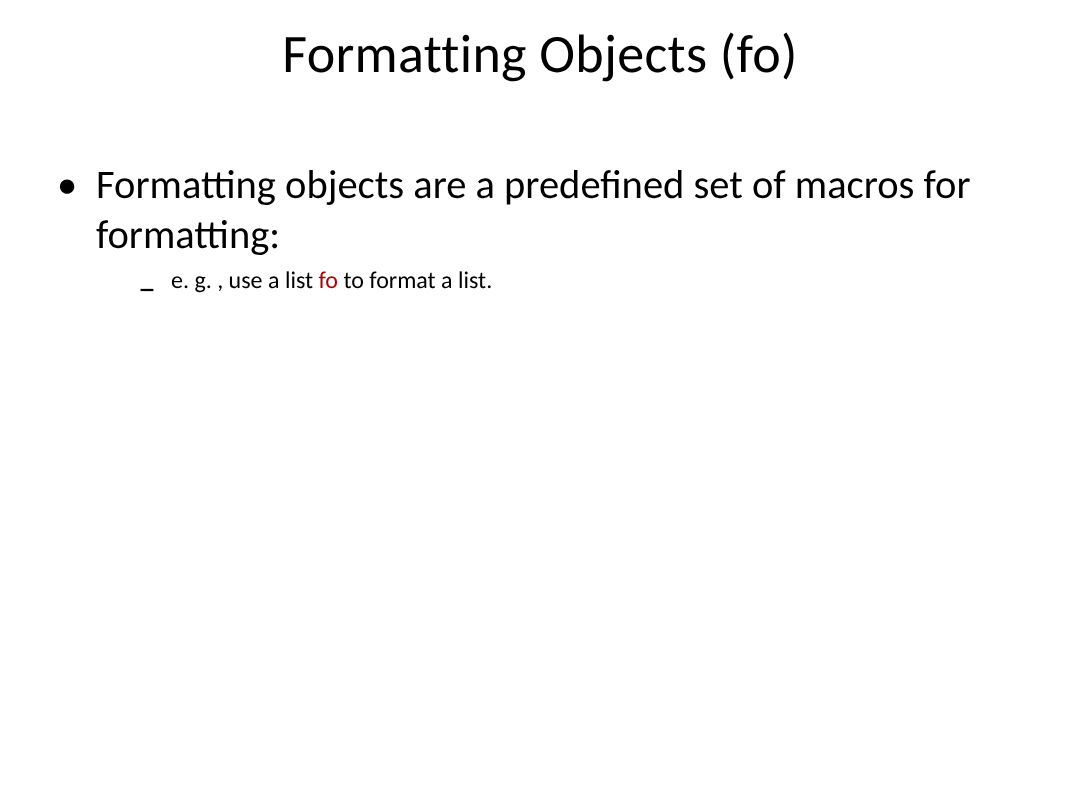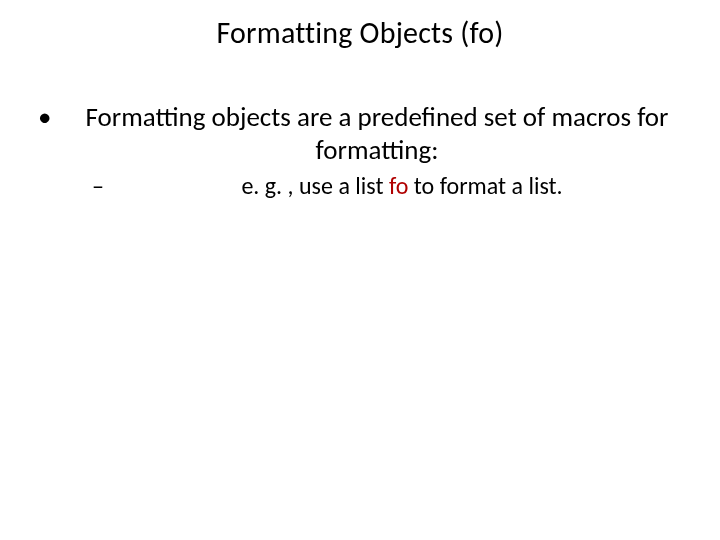--- a/index.html
+++ b/index.html
@@ -12,54 +12,53 @@
     color: #000;
   }
   .slide {
     box-sizing: border-box;
     width: 720px;
     height: 540px;
     padding: 10px 30px 20px 30px;
   }
   .title {
     text-align: center;
-    font-size: 30px;
+    font-size: 36px;
     font-weight: 400;
     margin: 4px 0 50px 0;
     letter-spacing: 0.2px;
   }
   ul.level1 {
     list-style: none;
     padding-left: 8px;
     margin: 0;
   }
   ul.level1 > li {
     position: relative;
     padding-left: 26px;
     font-size: 27px;
     line-height: 1.22;
     margin-bottom: 6px;
-    text-align: center;
   }
   ul.level1 > li::before {
     content: "•";
     position: absolute;
     left: 0;
     top: 0;
     font-size: 27px;
   }
   ul.level2 {
     list-style: none;
     padding-left: 28px;
     margin: 4px 0 6px 0;
   }
   ul.level2 > li {
     position: relative;
     padding-left: 22px;
-    font-size: 24px;
+    font-size: 16px;
     line-height: 1.25;
   }
   ul.level2 > li::before {
     content: "–";
     position: absolute;
     left: 0;
     top: 0;
     font-size: 24px;
   }
   .err {

